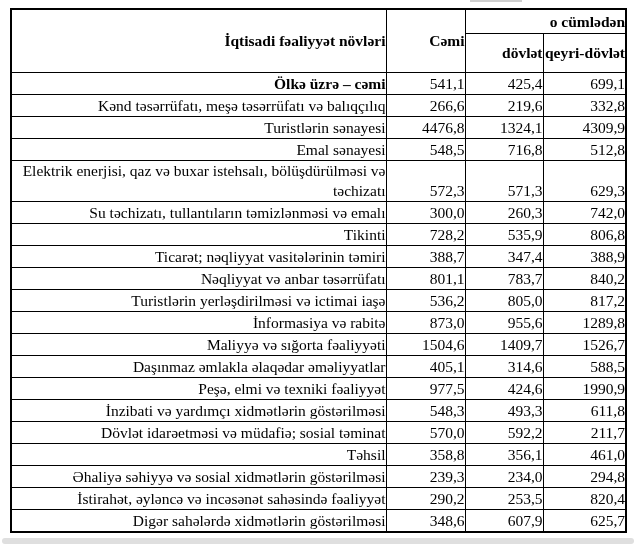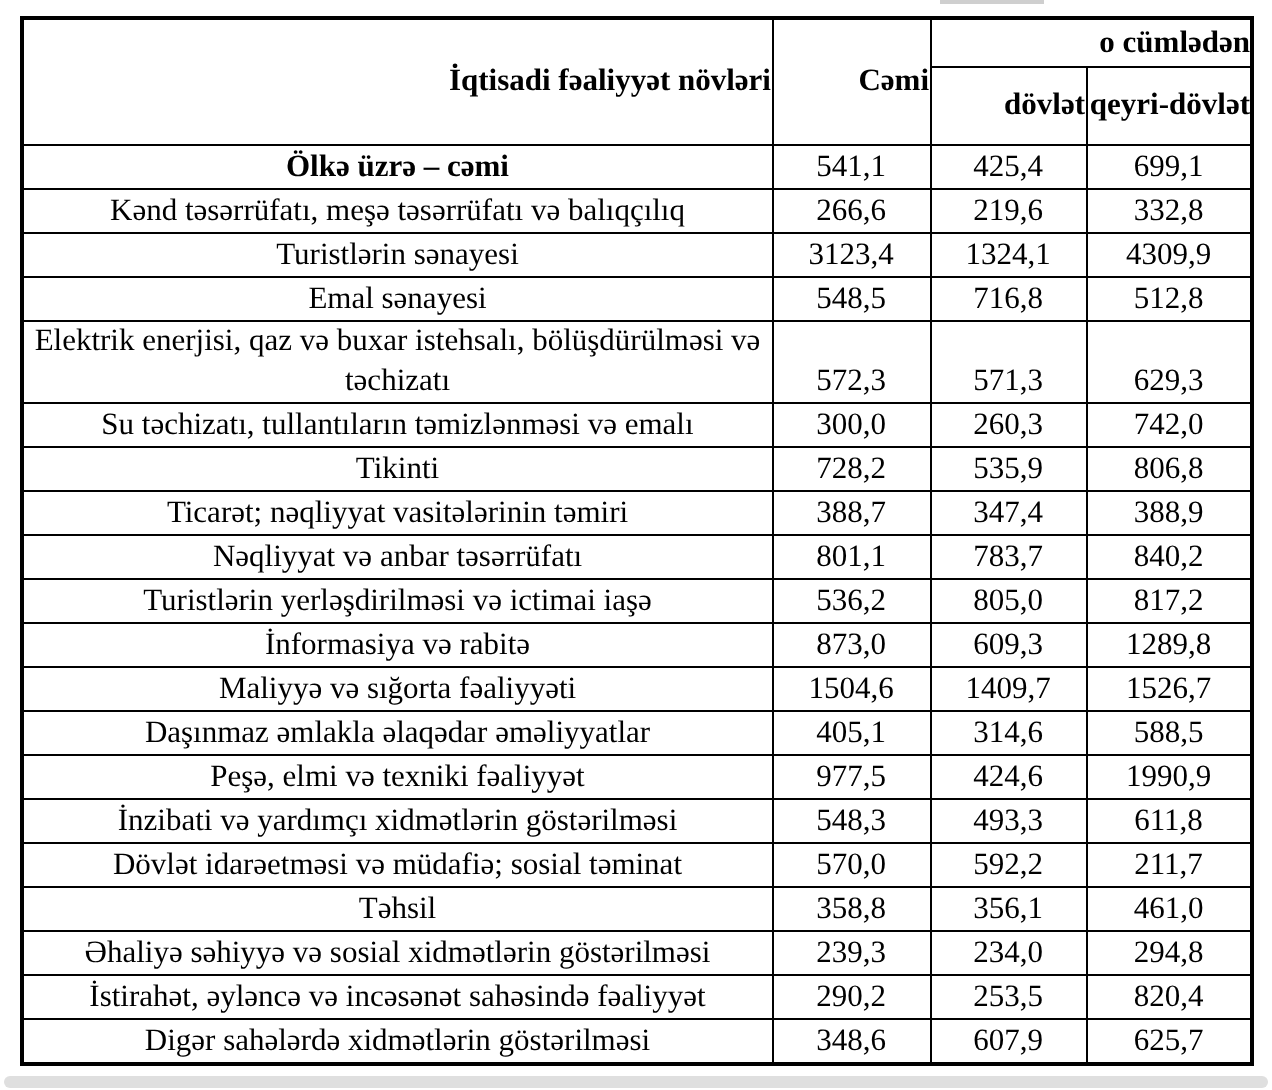--- a/index.html
+++ b/index.html
@@ -49,26 +49,26 @@
   }
   th.h-including { height: 23px; }
   th.h-sub       { height: 38px; }
 
   tbody td {
     height: 21px;
     line-height: 20px;
     vertical-align: bottom;
   }
   td.cell-label {
-    text-align: center;
+    text-align: right;
     padding-left: 3px;
     padding-right: 2px;
   }
   td.cell-num {
-    text-align: center;
+    text-align: right;
     padding-right: 6px;
     font-variant-numeric: tabular-nums;
   }
   tr.bold-row td.cell-label { font-weight: bold; }
 
   .bottom-bar {
     position: absolute;
     left: 2px;
     top: 538px;
     width: 632px;
@@ -119,21 +119,21 @@
           <td class="cell-num">699,1</td>
         </tr>
         <tr>
           <td class="cell-label">Kənd təsərrüfatı, meşə təsərrüfatı və balıqçılıq</td>
           <td class="cell-num">266,6</td>
           <td class="cell-num">219,6</td>
           <td class="cell-num">332,8</td>
         </tr>
         <tr>
           <td class="cell-label">Turistlərin sənayesi</td>
-          <td class="cell-num">3123,4</td>
+          <td class="cell-num">4476,8</td>
           <td class="cell-num">1324,1</td>
           <td class="cell-num">4309,9</td>
         </tr>
         <tr>
           <td class="cell-label">Emal sənayesi</td>
           <td class="cell-num">548,5</td>
           <td class="cell-num">716,8</td>
           <td class="cell-num">512,8</td>
         </tr>
         <tr>
@@ -168,21 +168,21 @@
         </tr>
         <tr>
           <td class="cell-label">Turistlərin yerləşdirilməsi və ictimai iaşə</td>
           <td class="cell-num">536,2</td>
           <td class="cell-num">805,0</td>
           <td class="cell-num">817,2</td>
         </tr>
         <tr>
           <td class="cell-label">İnformasiya və rabitə</td>
           <td class="cell-num">873,0</td>
-          <td class="cell-num">609,3</td>
+          <td class="cell-num">955,6</td>
           <td class="cell-num">1289,8</td>
         </tr>
         <tr>
           <td class="cell-label">Maliyyə və sığorta fəaliyyəti</td>
           <td class="cell-num">1504,6</td>
           <td class="cell-num">1409,7</td>
           <td class="cell-num">1526,7</td>
         </tr>
         <tr>
           <td class="cell-label">Daşınmaz əmlakla əlaqədar əməliyyatlar</td>

